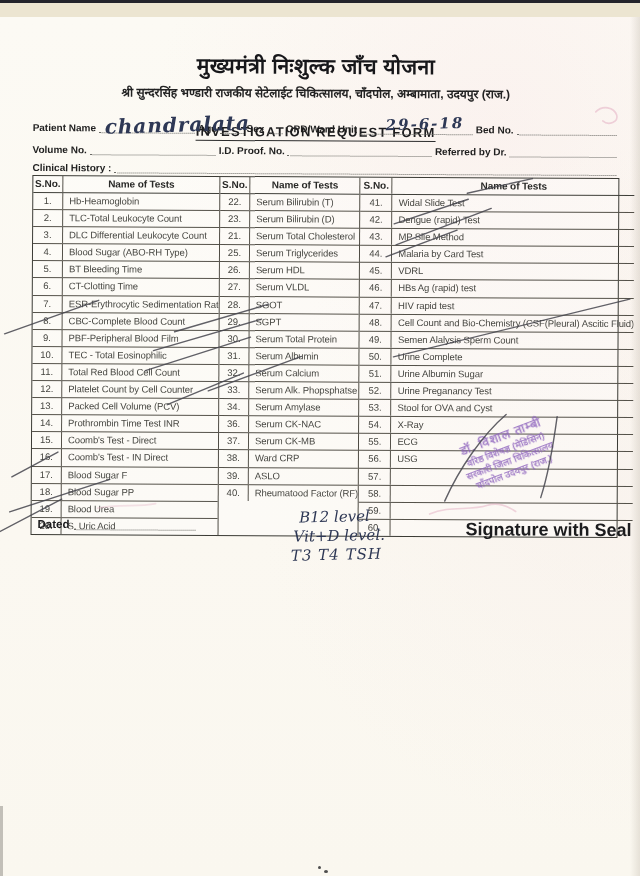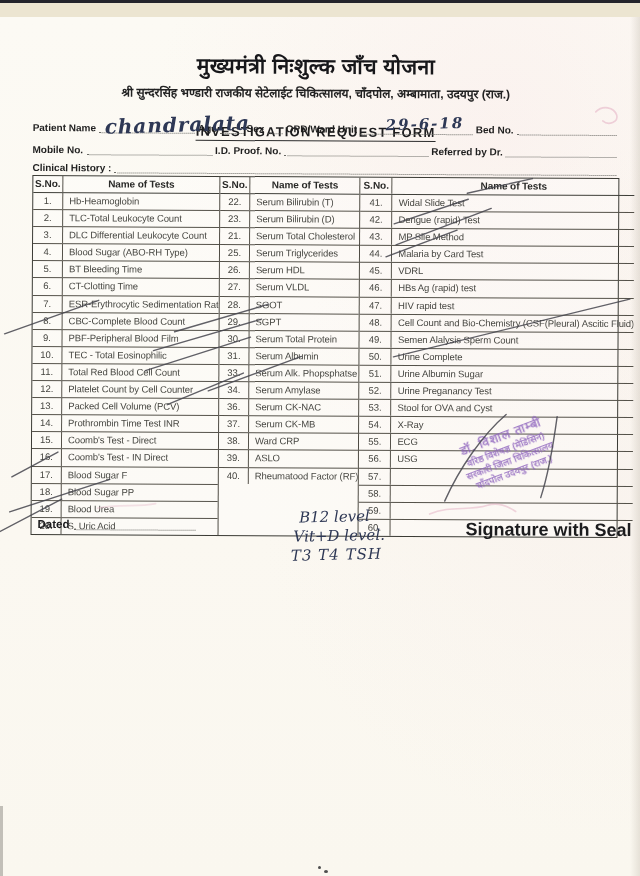--- a/index.html
+++ b/index.html
@@ -108,21 +108,21 @@
       <span class="dots" style="width:17px;"></span>
       <span>OPD/Ward Unit</span>
       <span class="dots" style="width:124px;">
         <span class="hw hw-date">29-6-18</span>
       </span>
       <span>Bed No.</span>
       <span class="dots grow" style="min-width:100px;"></span>
     </div>
 
     <div class="frow" style="top:141px;height:14px;">
-      <span>Mobile No.</span>
+      <span>Volume No.</span>
       <span class="dots" style="width:126px;"></span>
       <span>I.D. Proof. No.</span>
       <span class="dots" style="width:144px;"></span>
       <span>Referred by Dr.</span>
       <span class="dots grow"></span>
     </div>
 
     <div class="frow" style="top:159px;height:14px;">
       <span>Clinical History :</span>
       <span class="dots grow"></span>
@@ -255,20 +255,24 @@
               <div class="cell sno">29.</div>
               <div class="cell tname">SGPT</div>
             </div>
             <div class="trow">
               <div class="cell sno">30.</div>
               <div class="cell tname">Serum Total Protein</div>
             </div>
             <div class="trow">
               <div class="cell sno">31.</div>
               <div class="cell tname">Serum Albumin</div>
+            </div>
+            <div class="trow">
+              <div class="cell sno">32.</div>
+              <div class="cell tname">Serum Calcium</div>
             </div>
             <div class="trow">
               <div class="cell sno">33.</div>
               <div class="cell tname">Serum Alk. Phopsphatse</div>
             </div>
             <div class="trow">
               <div class="cell sno">34.</div>
               <div class="cell tname">Serum Amylase</div>
             </div>
             <div class="trow">

